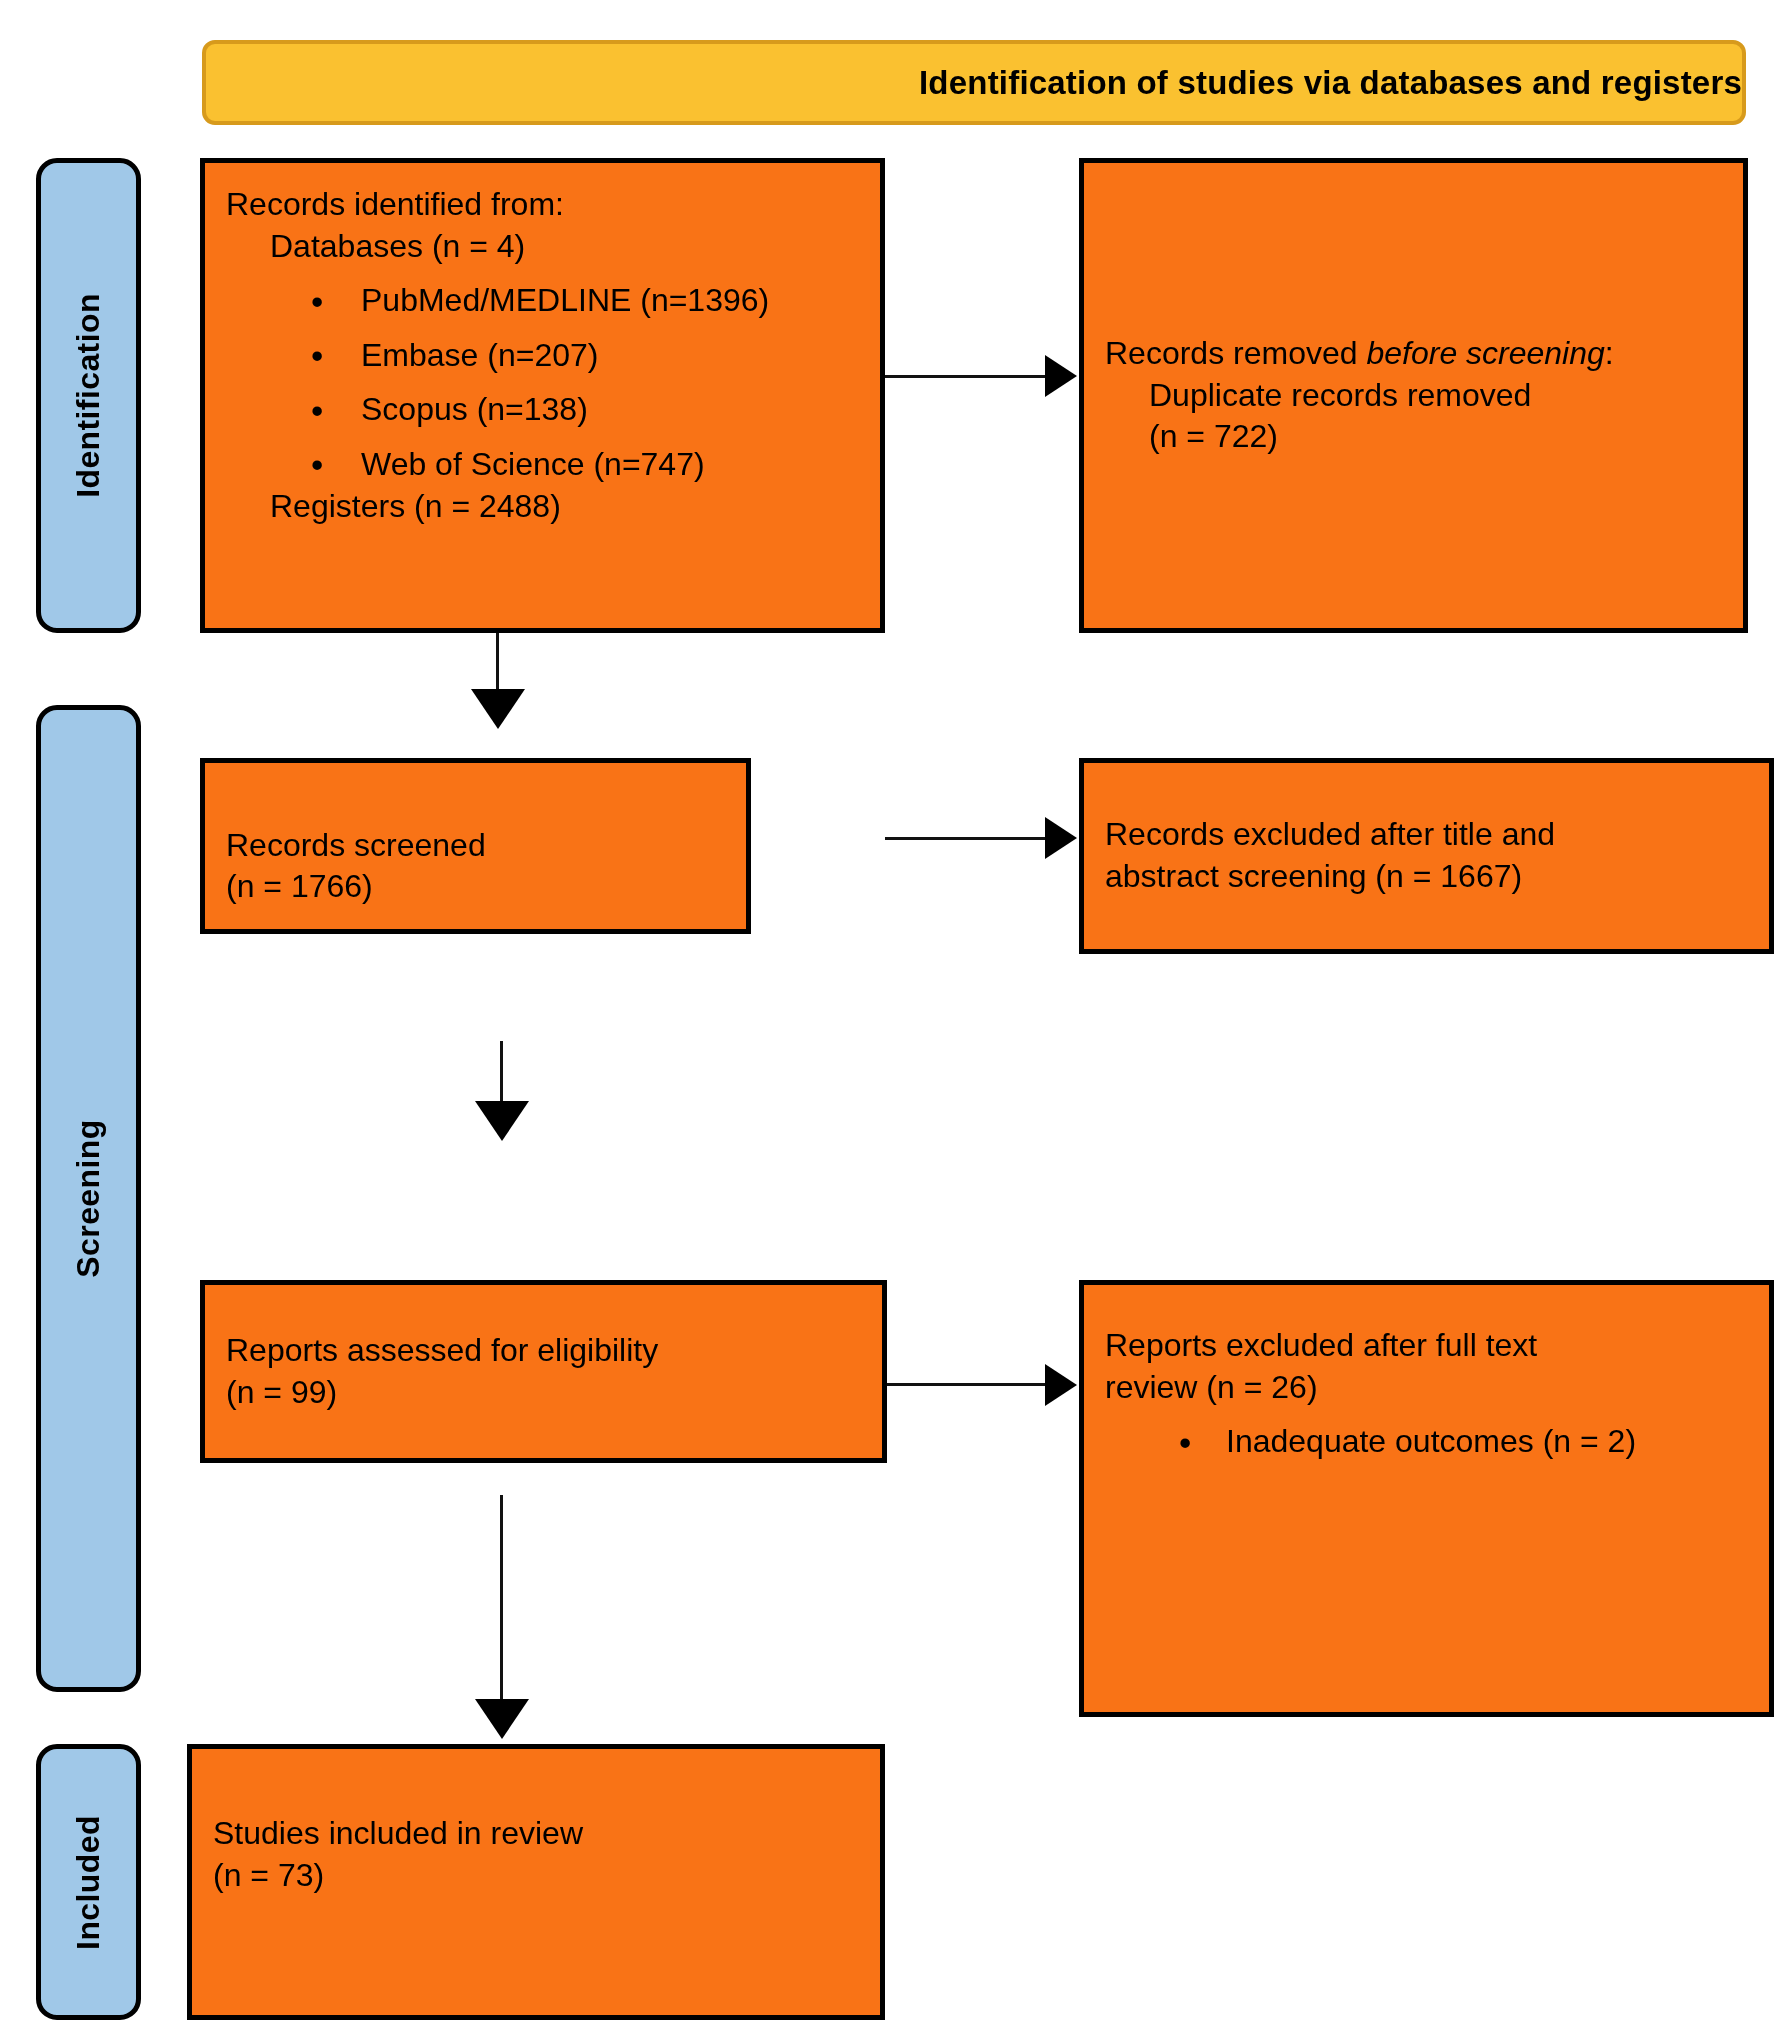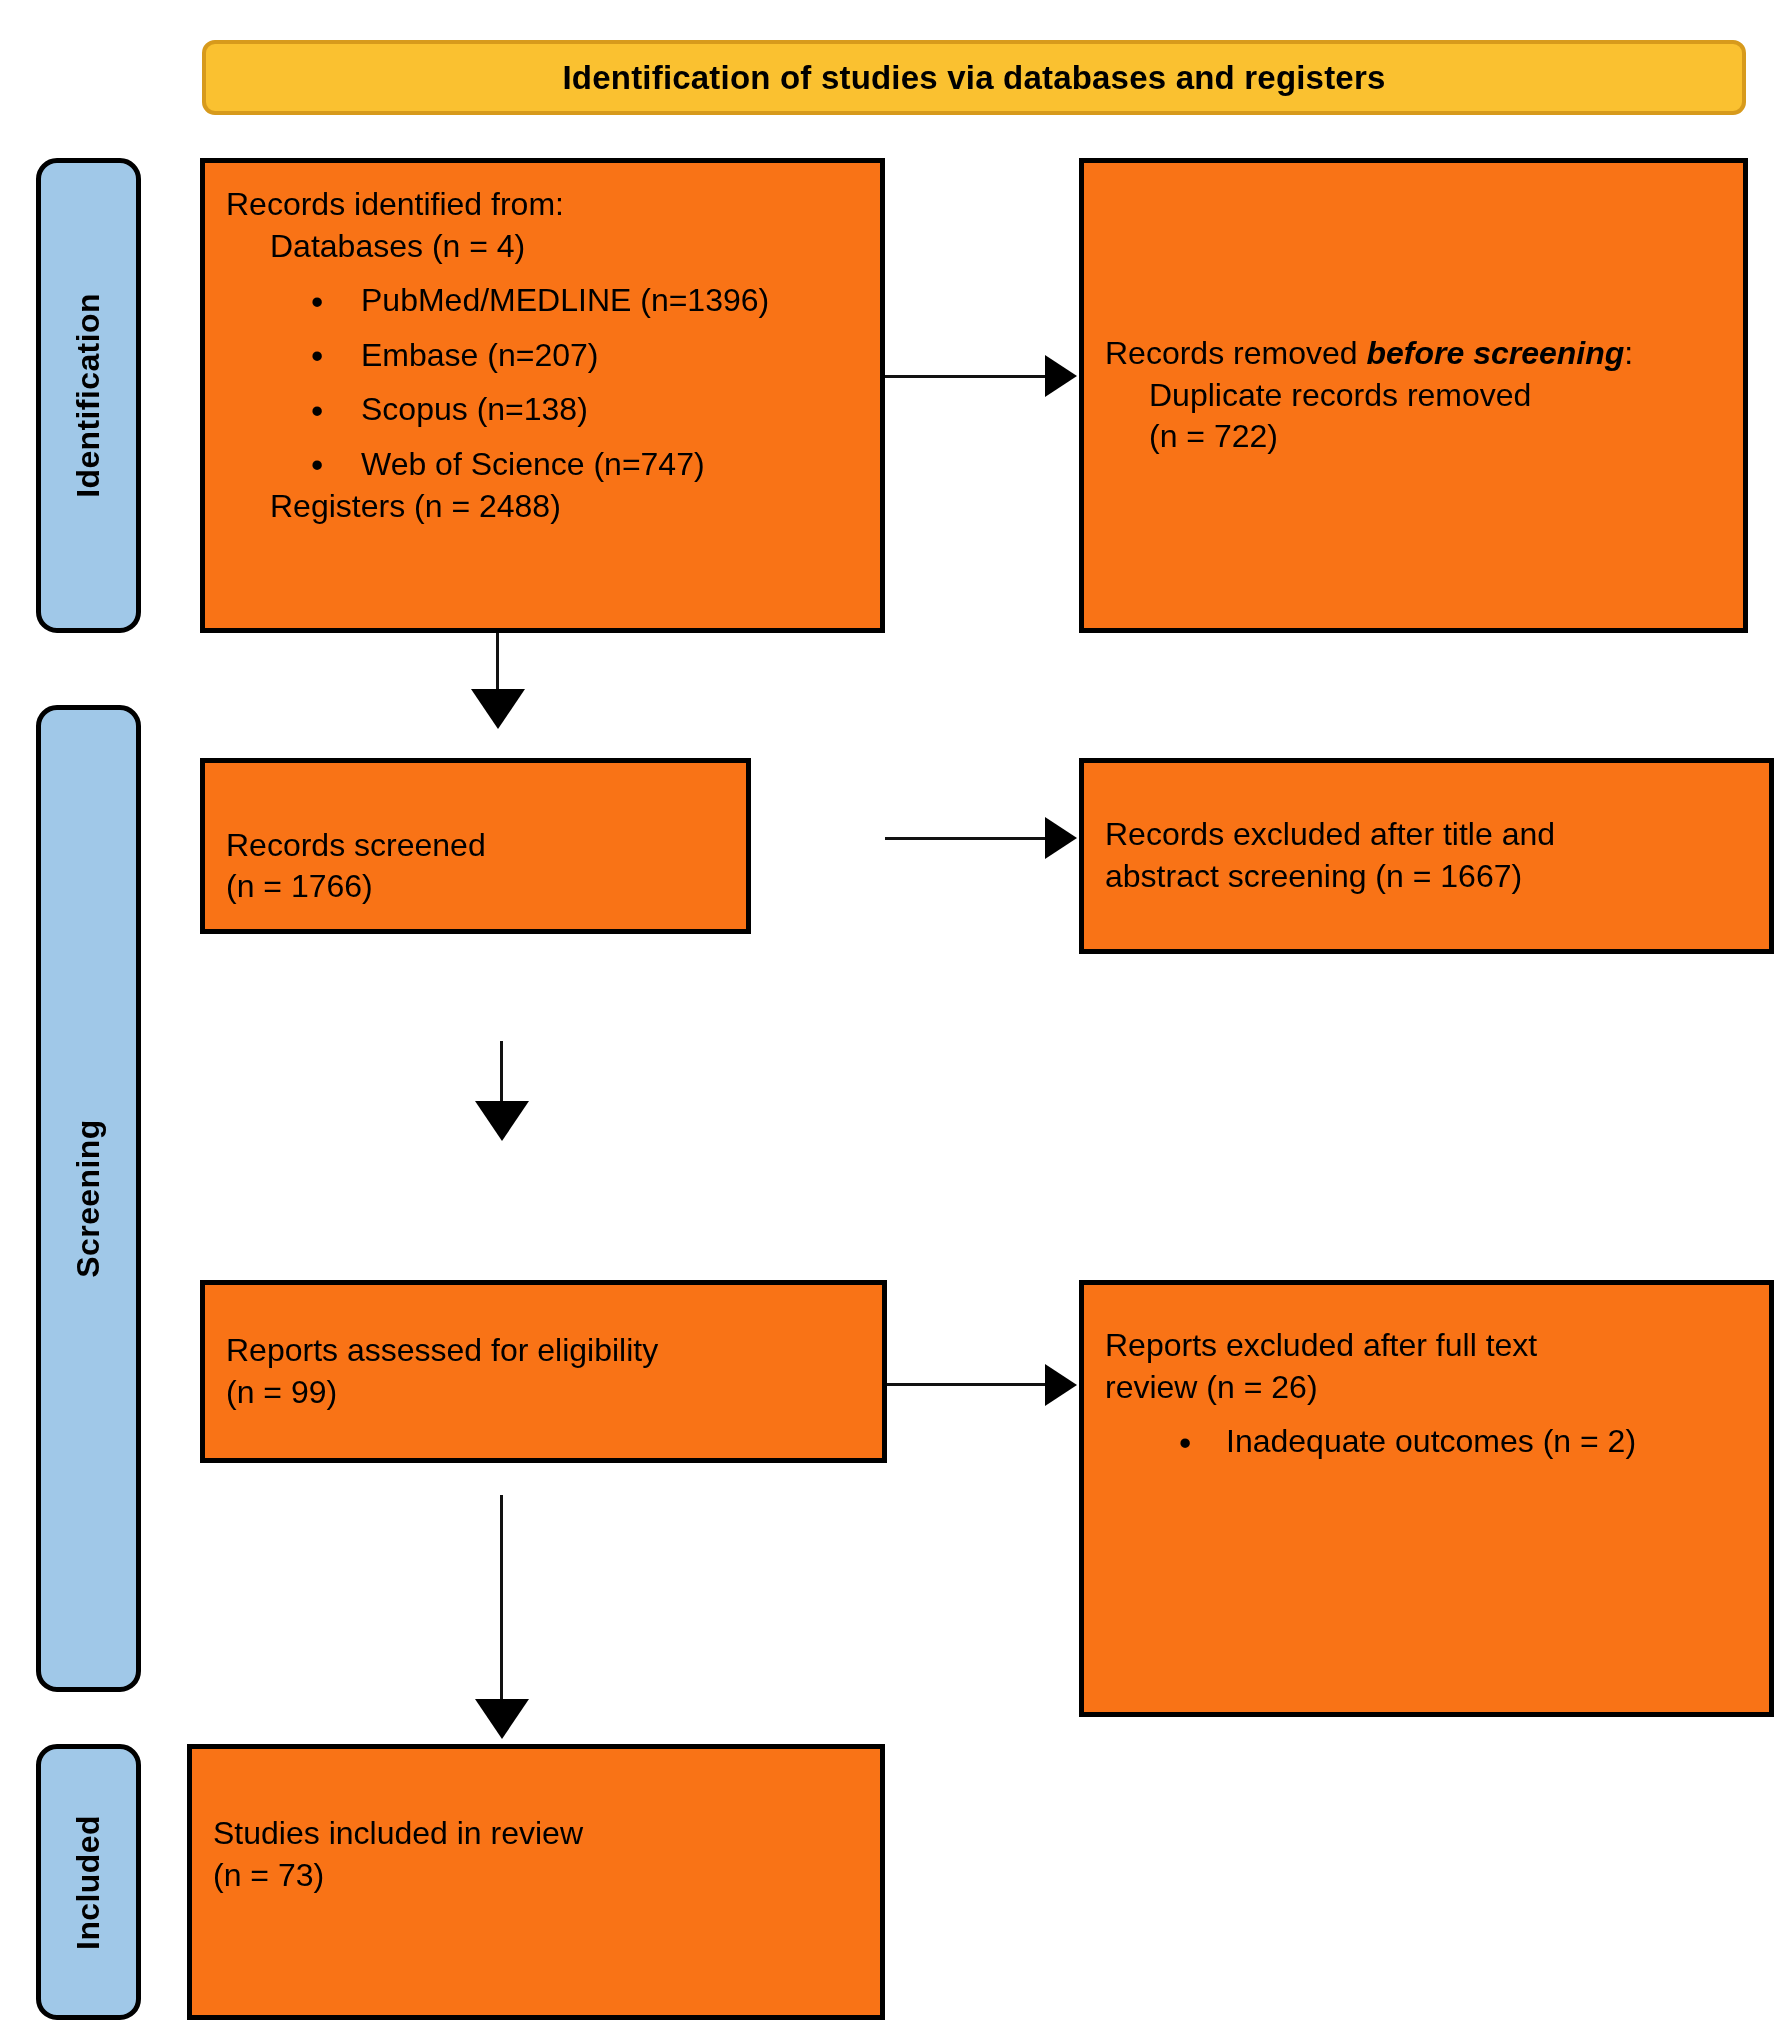--- a/index.html
+++ b/index.html
@@ -6,26 +6,26 @@
   body{font-family:"Liberation Sans",sans-serif;}
   #canvas{
     position:relative;
     width:1787px;height:2043px;
     background:#ffffff;
     overflow:hidden;
   }
   
   .banner{
     position:absolute;
-    left:202px;top:40px;width:1544px;height:75px;
+    left:202px;top:40px;width:1544px;height:85px;
     background:#FAC130;
     border:4px solid #D79A1C;
     border-radius:13px;
     box-sizing:border-box;
-    display:flex;align-items:center;justify-content:center;
+    display:flex;align-items:center;justify-content:flex-end;
   }
   .banner-text{
     font-size:33px;font-weight:bold;color:#000;
     letter-spacing:0.2px;
     text-align:center;
   }
   
   .stage{
     position:absolute;
     left:36px;width:105px;
@@ -48,21 +48,21 @@
   .box{
     position:absolute;
     background:#f97316;
     border:5.6px solid #000;
     box-sizing:border-box;
     padding:21px 21px;
   }
   .box-text{
     font-size:32px;line-height:1.30;color:#000;
   }
-  .box-text .ital{font-style:italic;font-weight:bold;}
+  .box-text .ital{font-style:italic;}
   .indent1{margin-left:44px;}
   .blist{
     list-style:none;
     margin:0;padding:0;
   }
   .blist>li{
     position:relative;
     margin-left:135px;
     padding-left:0;
     margin-top:13px;

